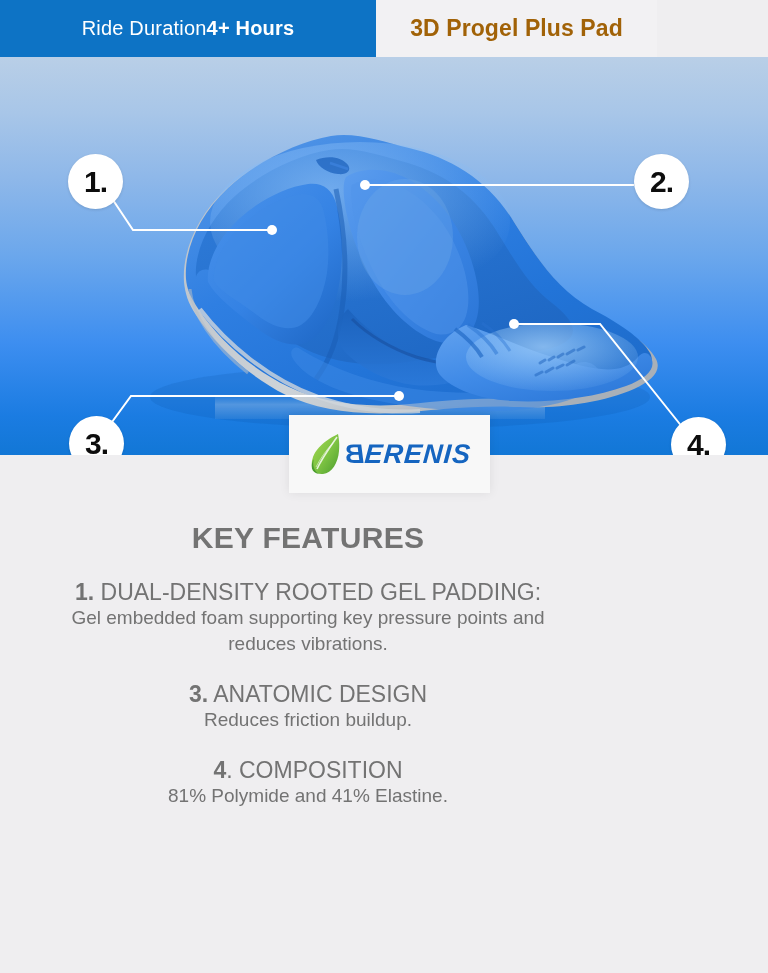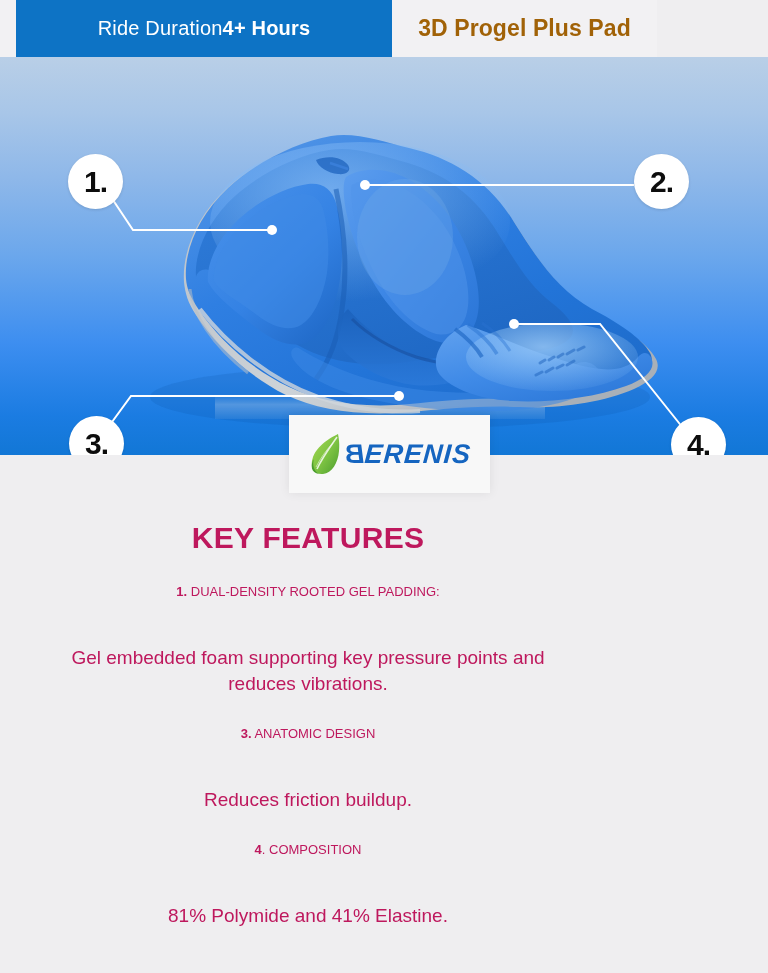--- a/index.html
+++ b/index.html
@@ -15,21 +15,20 @@
     width: 768px; height: 973px;
     background: #efeef0;
   }
 
   
   .header {
     position: absolute; left: 0; top: 0;
     width: 657px; height: 57px;
     display: flex;
     background: #f2f1f3;
-    padding-left: 16px;
   }
   .header-badge {
     width: 376px; height: 57px;
     background: #0d73c5;
     display: flex; align-items: center; justify-content: center;
     color: #ffffff;
     font-size: 20px;
     letter-spacing: .2px;
     white-space: nowrap;
   }
@@ -110,43 +109,42 @@
   .logo-word .mirror-b {
     display: inline-block;
     transform: scaleX(-1);
   }
 
   
   .features {
     position: absolute; left: 0; top: 493px;
     width: 616px;
     text-align: center;
-    color: #be185d;
+    color: #737373;
   }
   .features-heading {
     font-size: 30px;
     font-weight: 700;
     letter-spacing: .3px;
     margin-top: 28px;
     margin-bottom: 24px;
   }
   .feature { margin-bottom: 24px; }
   .feature-title {
-    font-size: 13px;
+    font-size: 23px;
     font-weight: 400;
     line-height: 26px;
     letter-spacing: 0;
   }
   .feature-title .num { font-weight: 700; }
   .feature-desc {
     font-size: 19px;
     font-weight: 400;
     line-height: 26px;
     padding: 0 70px;
-    margin-top: 40px;
   }
 </style>
 </head>
 <body>
 
 <div class="page">
 
   <div class="header">
     <div class="header-badge">
       <span class="hb-light">Ride Duration</span>

